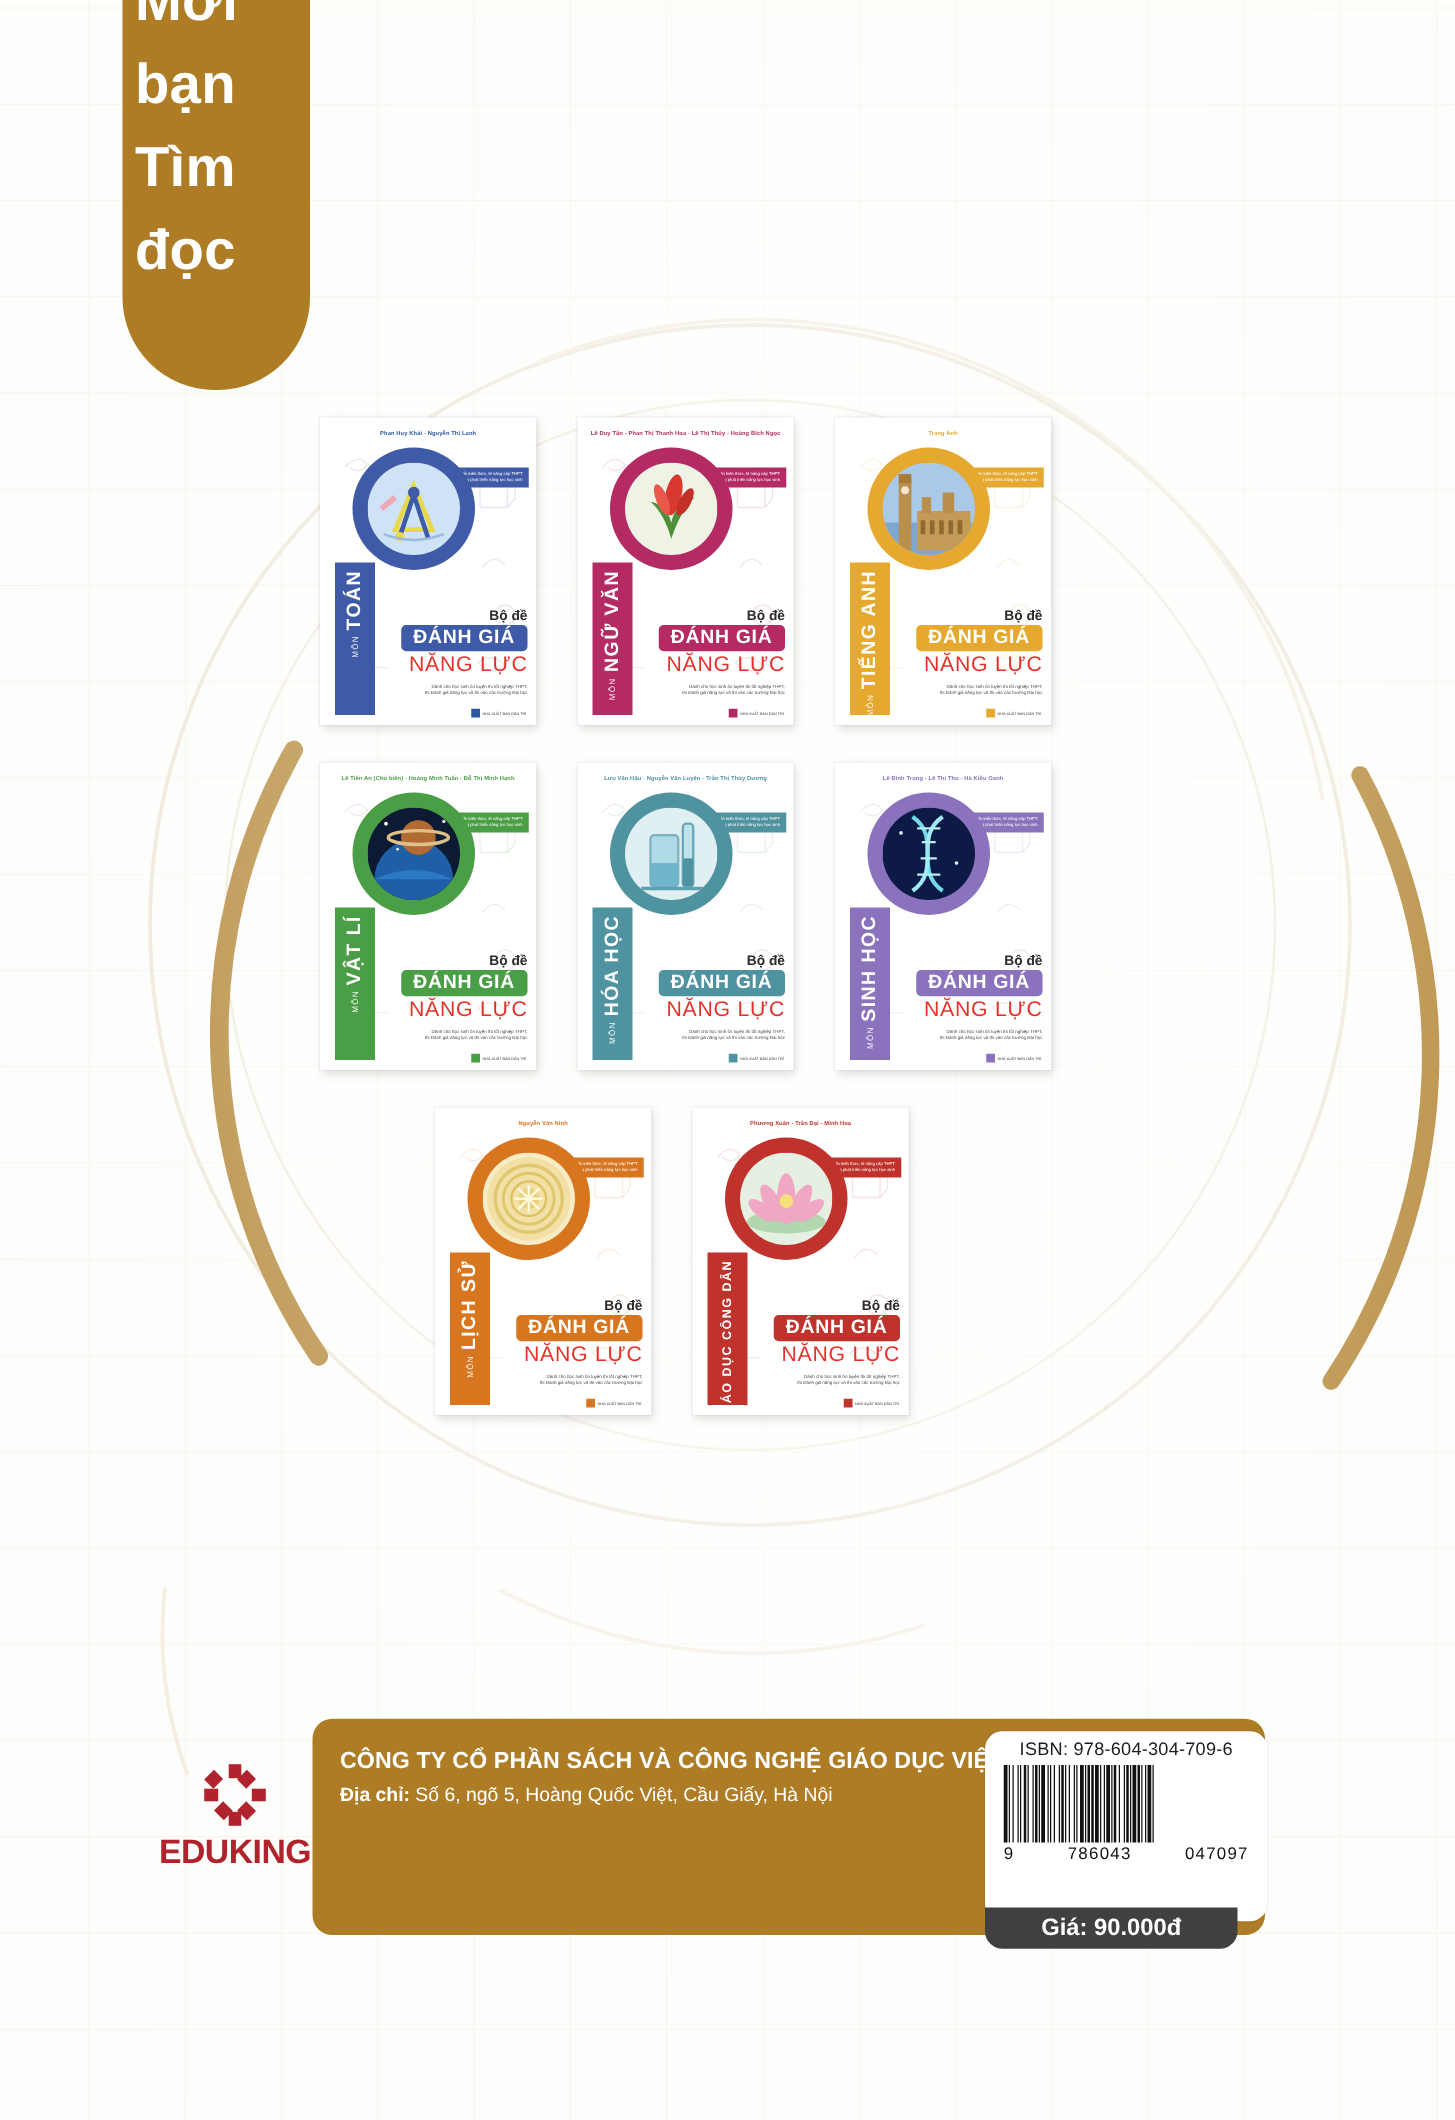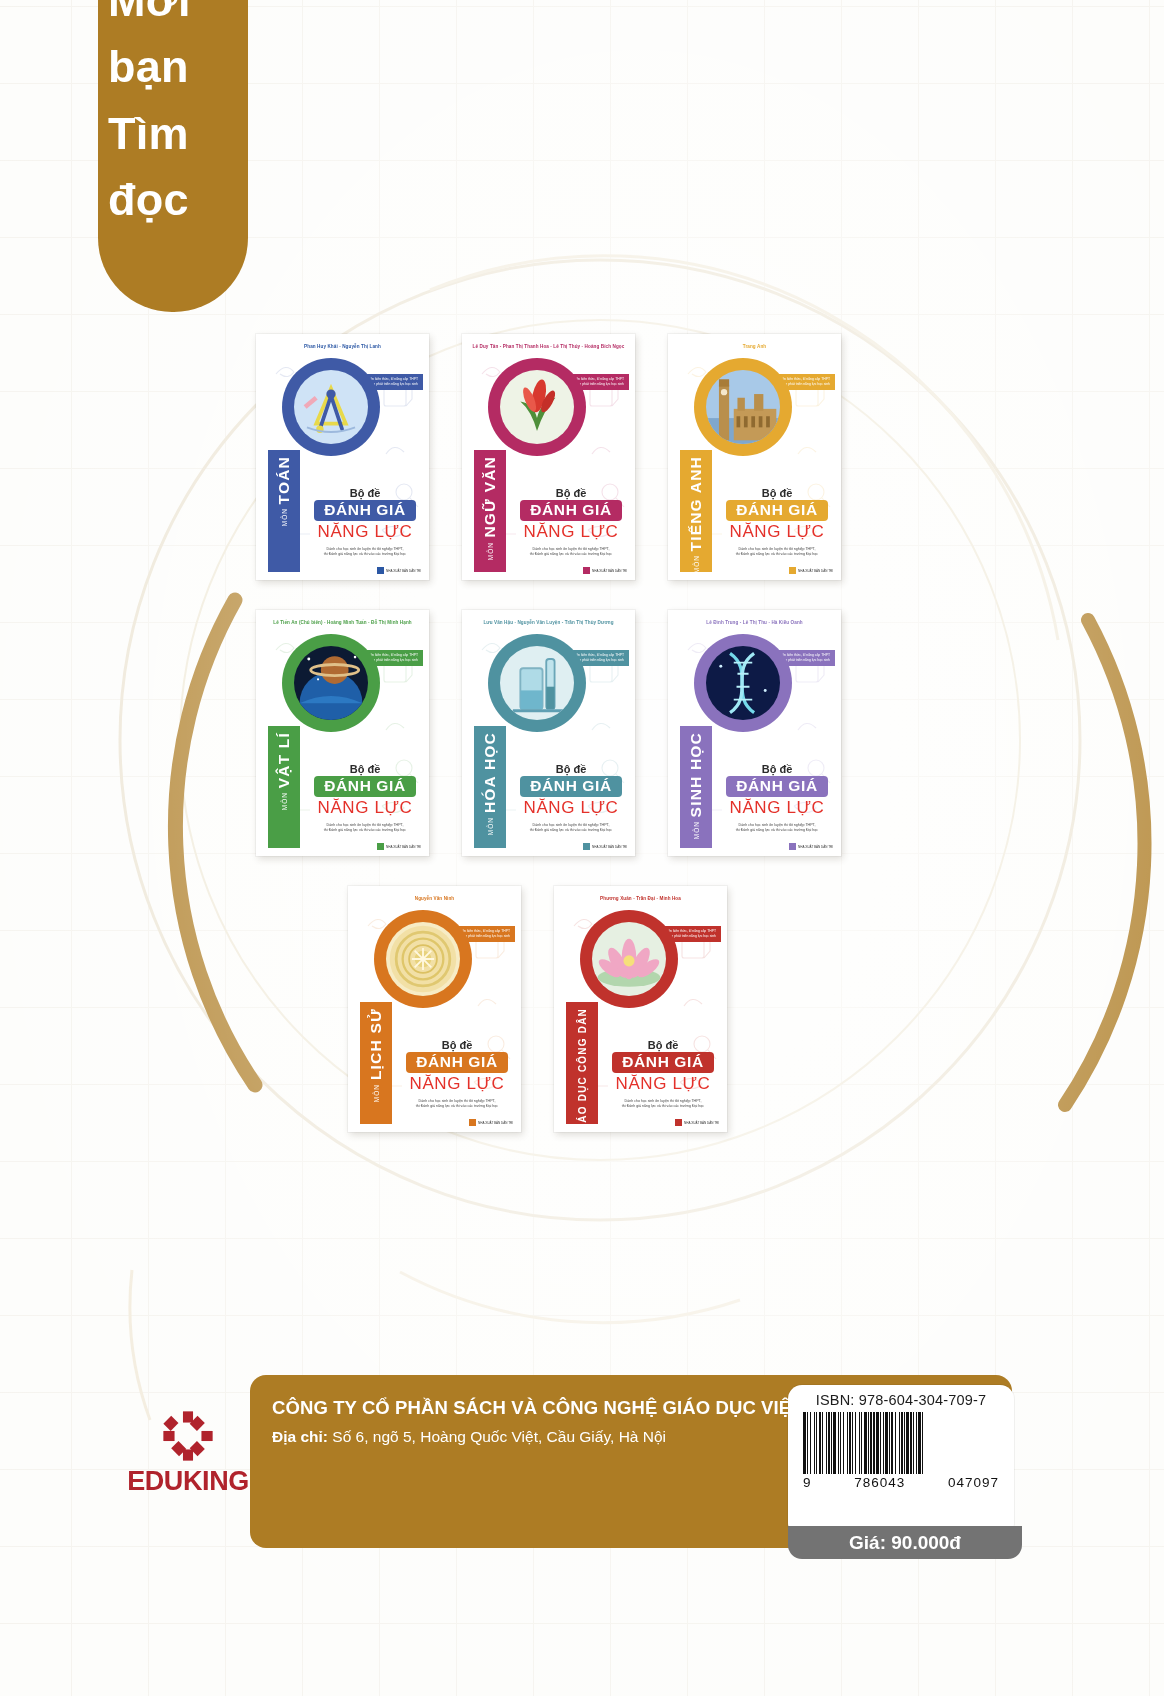--- a/index.html
+++ b/index.html
@@ -121,21 +121,21 @@
     width: 88px;
     text-align: right;
     font-size: 3.4px; line-height: 1.5;
     color: #fff;
     padding: 3px 5px 3px 10px;
     border-radius: 6px 0 0 6px;
   }
   .titleblock {
     position: absolute;
     left: 52px; right: 7px; bottom: 22px;
-    text-align: center;
+    text-align: right;
   }
   .titleblock .bode {
     font-size: 11px; color: #2b2b2b; font-weight: 600;
     margin-bottom: 1px;
   }
   .titleblock .dg {
     display: inline-block;
     color: #fff; font-weight: bold;
     font-size: 15.5px; letter-spacing: .6px;
     padding: 1px 10px 2px;
@@ -201,22 +201,22 @@
   .barcode i { display: block; background: #111; height: 100%; }
   .barcode-digits {
     display: flex; justify-content: space-between;
     width: 196px; margin: 1px auto 0;
     font-size: 13.5px; color: #111; letter-spacing: 1px;
     font-family: "Liberation Sans", sans-serif;
   }
   .price-bar {
     position: absolute;
     left: 788px; top: 1526px;
-    width: 234px; height: 33px;
-    background: #737373;
+    width: 202px; height: 33px;
+    background: #404040;
     border-radius: 0 0 14px 14px;
     color: #fff; font-weight: bold; font-size: 19px;
     display: flex; align-items: center; justify-content: center;
     z-index: 8;
   }
 
   
   .logo-wrap {
     position: absolute; left: 118px; top: 1408px;
     width: 140px; z-index: 6; text-align: center;
@@ -629,21 +629,21 @@
     <div class="footer-text">
       <div class="company">CÔNG TY CỔ PHẦN SÁCH VÀ CÔNG NGHỆ GIÁO DỤC VIỆT NAM</div>
       <div class="line">
         <b>Địa chỉ:</b>
         <span>Số 6, ngõ 5, Hoàng Quốc Việt, Cầu Giấy, Hà Nội</span>
       </div>
     </div>
   </div>
 
   <div class="isbn-card">
-    <div class="isbn-text">ISBN: 978-604-304-709-7</div>
+    <div class="isbn-text">ISBN: 978-604-304-709-6</div>
     <div class="barcode" id="barcode">
         <i style="width: 3px; background: rgb(17, 17, 17);"></i>
         <i style="width: 1px; background: transparent;"></i>
         <i style="width: 1px; background: rgb(17, 17, 17);"></i>
         <i style="width: 2px; background: transparent;"></i>
         <i style="width: 1px; background: rgb(17, 17, 17);"></i>
         <i style="width: 3px; background: transparent;"></i>
         <i style="width: 1px; background: rgb(17, 17, 17);"></i>
         <i style="width: 1px; background: transparent;"></i>
         <i style="width: 1px; background: rgb(17, 17, 17);"></i>

